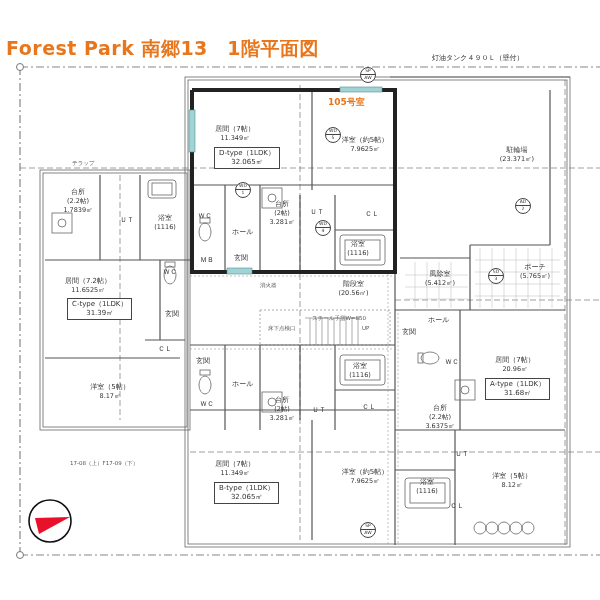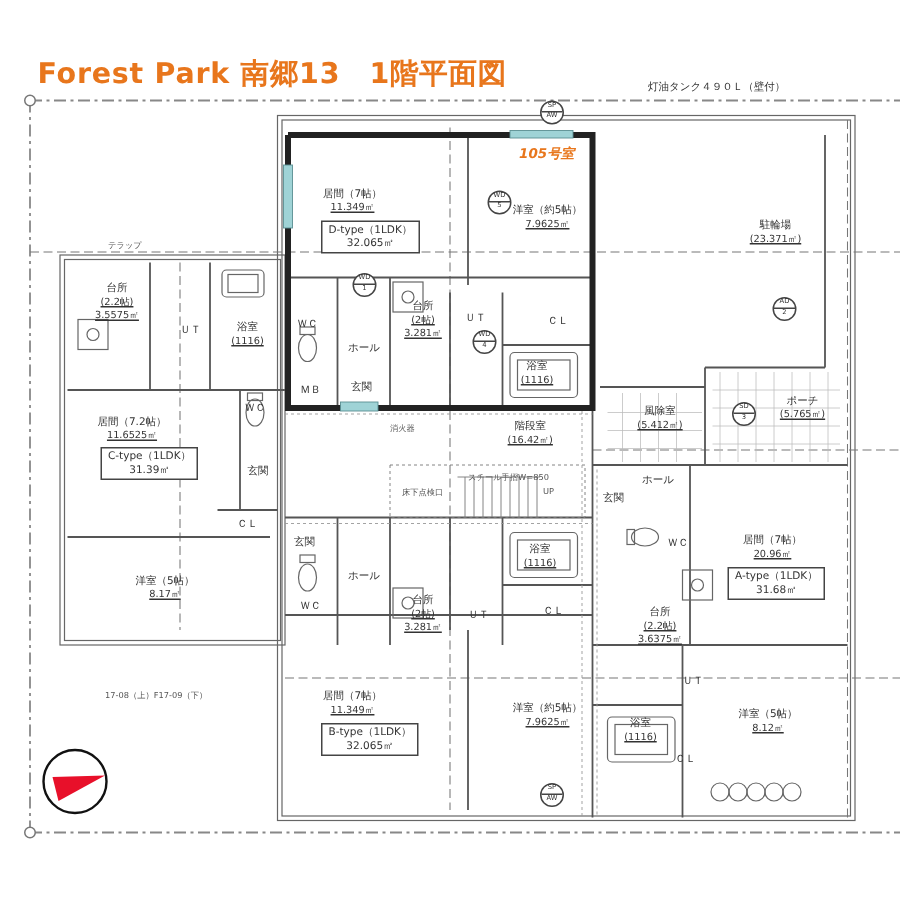--- a/index.html
+++ b/index.html
@@ -1,20 +1,20 @@
 <!DOCTYPE html>
 <html><head>
 <meta charset="utf-8">
 <style>
   html,body{margin:0;padding:0;background:#fff;}
   body{width:600px;height:600px;position:relative;overflow:hidden;font-family:"DejaVu Sans",sans-serif;color:#333;}
-  .title{position:absolute;left:6px;top:36px;font-family:"DejaVu Sans",sans-serif;font-weight:bold;font-size:19px;color:#e8761c;letter-spacing:0.5px;white-space:nowrap;margin-left:19px;}
+  .title{position:absolute;left:6px;top:36px;font-family:"DejaVu Sans",sans-serif;font-weight:bold;font-size:19px;color:#e8761c;letter-spacing:0.5px;white-space:nowrap;}
   .plan{position:absolute;left:0;top:0;width:600px;height:600px;}
   .lbl{position:absolute;font-size:7px;line-height:9px;color:#333;text-align:center;white-space:nowrap;}
-  .lbl small{display:block;font-size:6.5px;text-decoration:underline;}
+  .lbl small{display:block;font-size:6.5px;}
   .typebox{position:absolute;border:1px solid #444;font-size:7px;line-height:9px;text-align:center;padding:1px 4px;background:#fff;}
   .room105{position:absolute;font-size:9px;font-weight:bold;color:#e8761c;}
   .tank{position:absolute;font-size:7px;color:#333;white-space:nowrap;}
   .small{position:absolute;font-size:5.5px;color:#555;white-space:nowrap;}
   .door{position:absolute;width:14px;height:14px;border:1px solid #444;border-radius:50%;background:#fff;font-size:4.5px;line-height:6px;text-align:center;}
   .door span{display:block;}
   .door .top{border-bottom:1px solid #444;}
 </style>
 </head>
 <body>
@@ -172,21 +172,21 @@
 
   <g>
     <circle cx="50" cy="521" r="21" fill="#fff" stroke="#111" stroke-width="1.6"></circle>
     <polygon points="35,518 70,517 39,534" fill="#e8102a"></polygon>
   </g>
 </svg>
 
 <div class="title">Forest Park 南郷13　1階平面図</div>
 
 <div class="tank" style="left:432px;top:53px;">灯油タンク４９０Ｌ（壁付）</div>
-<div class="room105" style="left:346px;top:96px;font-style:italic;">105号室</div>
+<div class="room105" style="left:328px;top:96px;">105号室</div>
 
 <div class="lbl" style="left:200px;top:125px;width:70px;">
   <span>居間（7帖）</span><small>11.349㎡</small>
 </div>
 <div class="typebox" style="left:214px;top:147px;">
   <div>D-type（1LDK）</div>
     <div>32.065㎡</div>
 </div>
 <div class="lbl" style="left:335px;top:136px;width:60px;">
   <span>洋室（約5帖）</span><small>7.9625㎡</small>
@@ -198,21 +198,21 @@
 <div class="lbl" style="left:365px;top:210px;">ＣＬ</div>
 <div class="lbl" style="left:198px;top:212px;">ＷＣ</div>
 <div class="lbl" style="left:232px;top:228px;">ホール</div>
 <div class="lbl" style="left:234px;top:254px;">玄関</div>
 <div class="lbl" style="left:200px;top:256px;">ＭＢ</div>
 <div class="lbl" style="left:343px;top:240px;width:30px;">
   <span>浴室</span><small>(1116)</small>
 </div>
 
 <div class="lbl" style="left:58px;top:188px;width:40px;">
-  <span>台所</span><small>(2.2帖)</small><small>3.5575㎡</small>
+  <span>台所</span><small>(2.2帖)</small><small>1.7839㎡</small>
 </div>
 <div class="lbl" style="left:120px;top:216px;">ＵＴ</div>
 <div class="lbl" style="left:150px;top:214px;width:30px;">
   <span>浴室</span><small>(1116)</small>
 </div>
 <div class="lbl" style="left:163px;top:268px;">ＷＣ</div>
 <div class="lbl" style="left:53px;top:277px;width:70px;">
   <span>居間（7.2帖）</span><small>11.6525㎡</small>
 </div>
 <div class="typebox" style="left:67px;top:298px;">
@@ -230,21 +230,21 @@
 <div class="lbl" style="left:492px;top:146px;width:50px;">
   <span>駐輪場</span><small>(23.371㎡)</small>
 </div>
 <div class="lbl" style="left:515px;top:263px;width:40px;text-align:center;">
   <span>ポーチ</span><small>(5.765㎡)</small>
 </div>
 <div class="lbl" style="left:420px;top:270px;width:40px;">
   <span>風除室</span><small>(5.412㎡)</small>
 </div>
 <div class="lbl" style="left:290px;top:280px;width:45px;margin-left:41px;">
-  <span>階段室</span><small>(16.42㎡)</small>
+  <span>階段室</span><small>(20.56㎡)</small>
 </div>
 <div class="small" style="left:260px;top:282px;">消火器</div>
 <div class="small" style="left:312px;top:315px;">スチール手摺W=850</div>
 <div class="small" style="left:362px;top:325px;">UP</div>
 <div class="small" style="left:268px;top:325px;">床下点検口</div>
 
 <div class="lbl" style="left:196px;top:357px;">玄関</div>
 <div class="lbl" style="left:232px;top:380px;">ホール</div>
 <div class="lbl" style="left:200px;top:400px;">ＷＣ</div>
 <div class="lbl" style="left:262px;top:396px;width:40px;">

